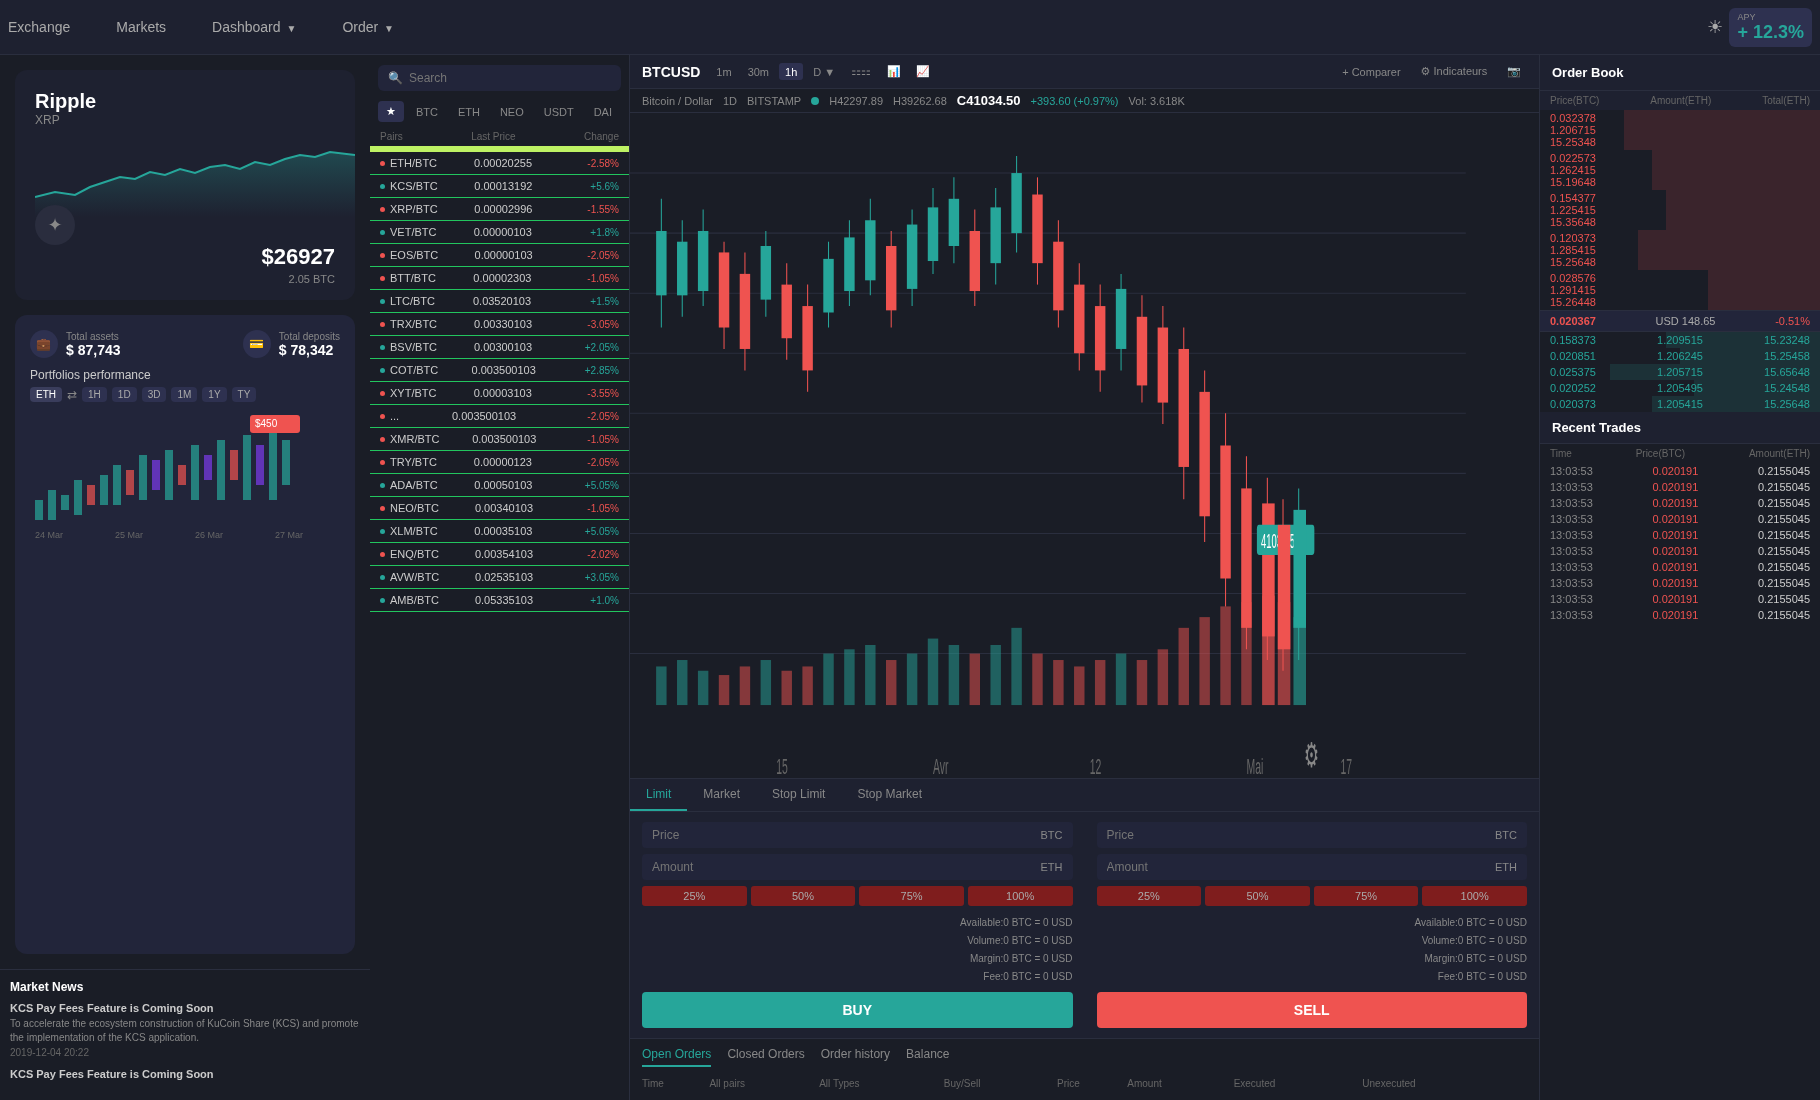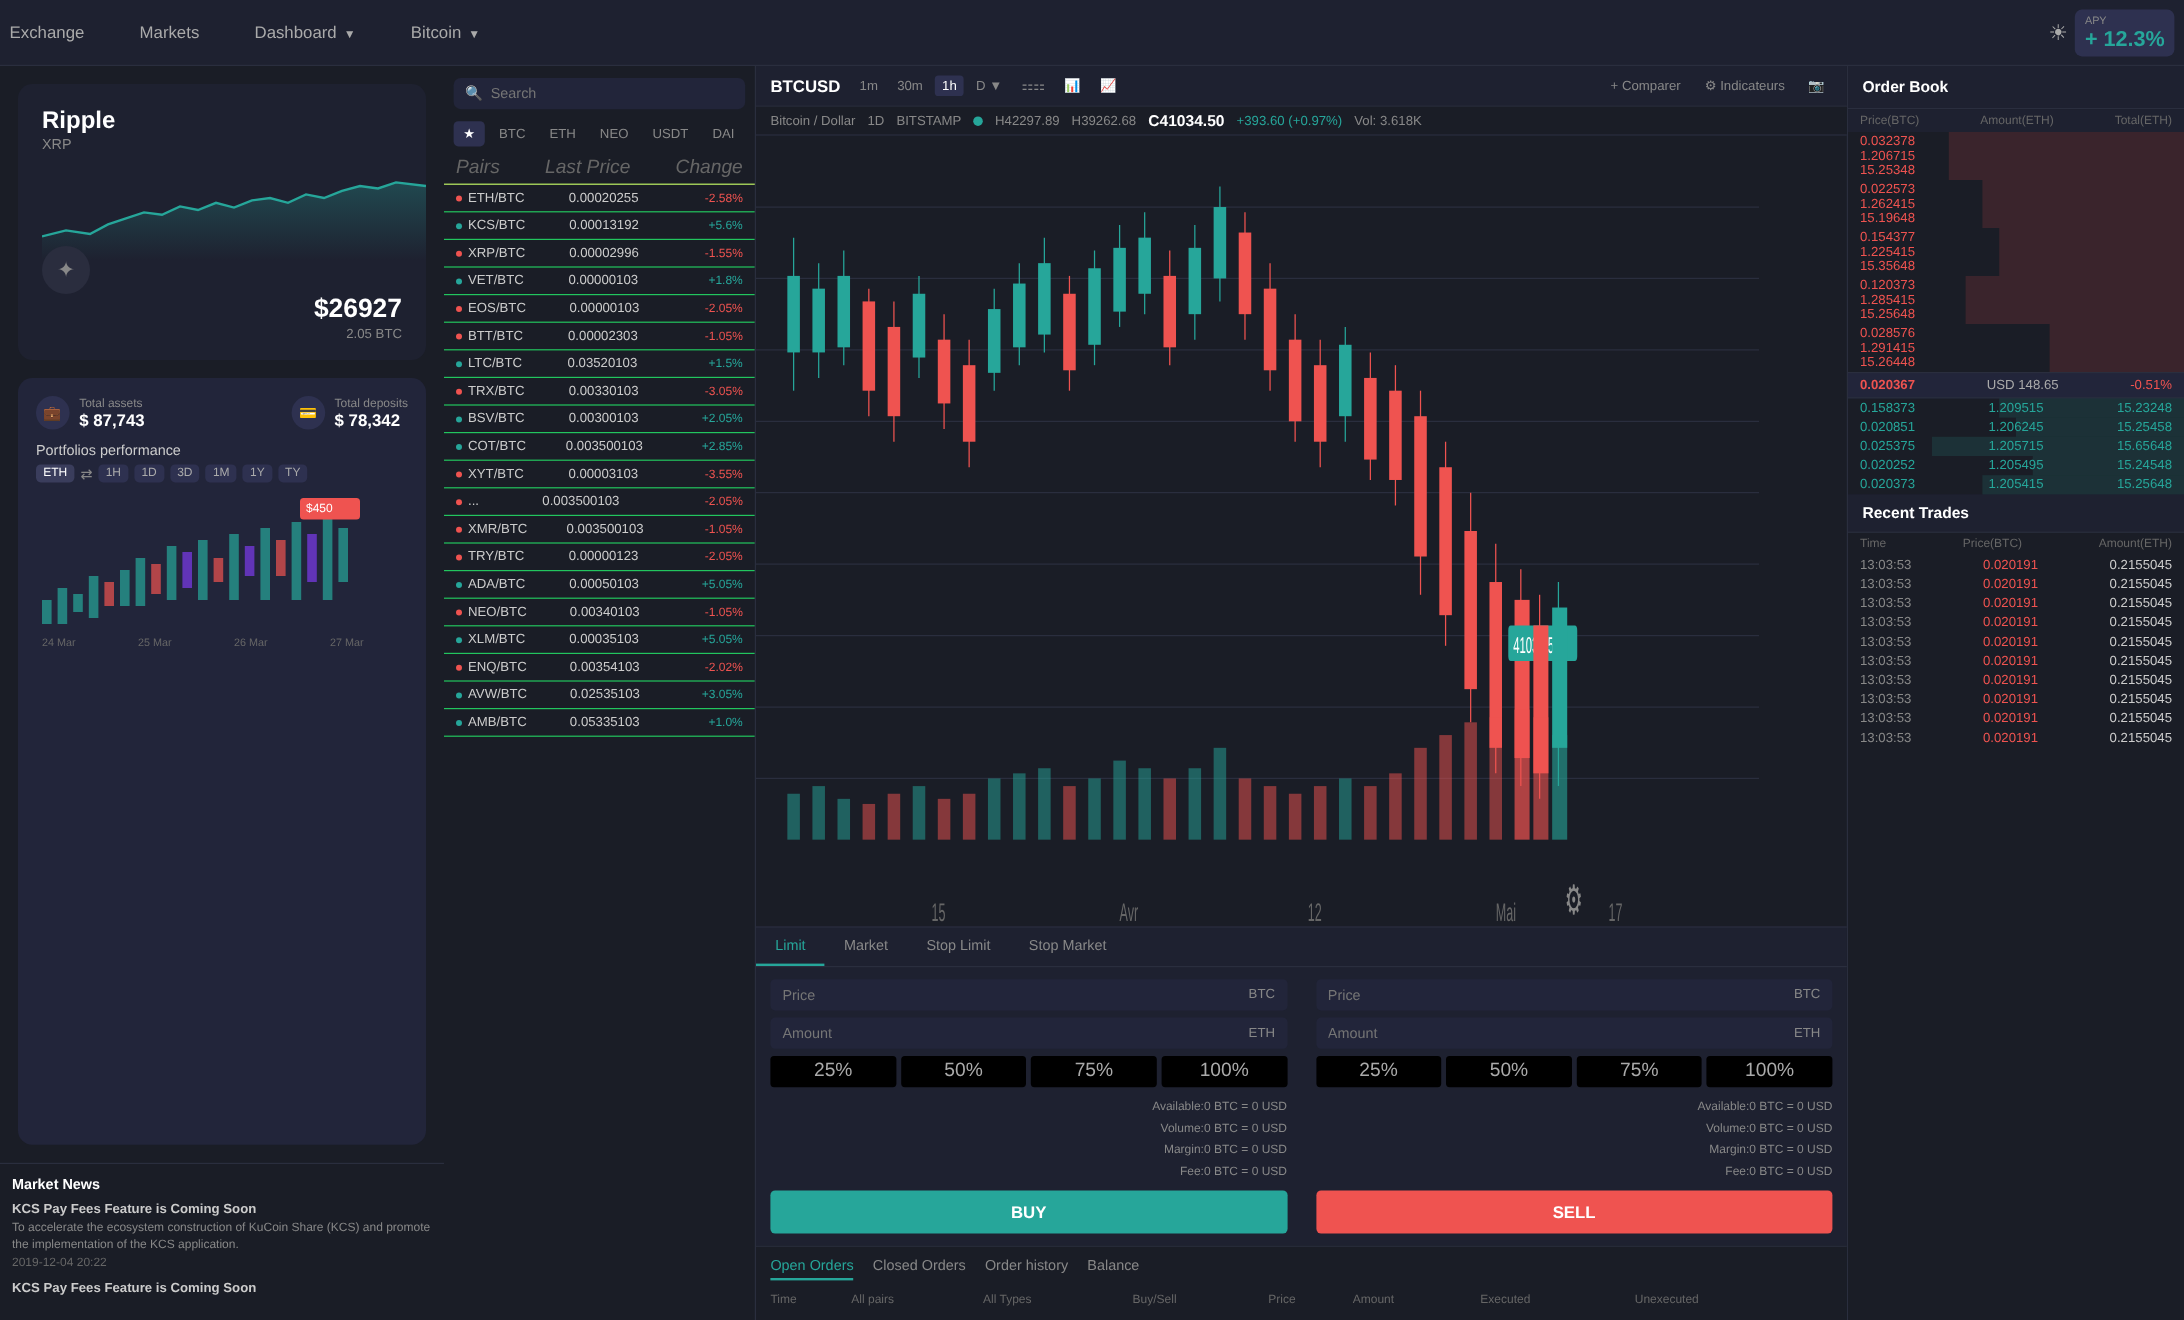--- a/index.html
+++ b/index.html
@@ -232,24 +232,23 @@
       border-radius: 4px;
     }
     .coin-tab.active {
       background: #2e3150;
       color: #fff;
     }
     .pairs-header {
       display: flex;
       justify-content: space-between;
       padding: 4px 10px;
-      font-size: 16px;
+      font-size: 10px;
       color: #666;
-      border-bottom: 1px solid #bef264;
-      font-style: italic;
+      border-bottom: 6px solid #bef264;
     }
     .pairs-list {
       flex: 1;
       overflow-y: auto;
     }
     .pairs-list::-webkit-scrollbar { width: 3px; }
     .pairs-list::-webkit-scrollbar-thumb { background: #444; }
     .pair-row {
       display: flex;
       justify-content: space-between;
@@ -406,24 +405,24 @@
       color: #888;
       font-size: 11px;
     }
     .pct-btns {
       display: flex;
       gap: 4px;
       margin-bottom: 8px;
     }
     .pct-btn {
       flex: 1;
-      background: #000000;
+      background: #7f1d1d;
       border: none;
       color: #aaa;
-      font-size: 16px;
+      font-size: 11px;
       padding: 4px;
       cursor: pointer;
       border-radius: 3px;
     }
     .trade-stats {
       font-size: 10px;
       color: #888;
       line-height: 1.8;
     }
     .trade-stats .stat-row {
@@ -649,21 +648,21 @@
 
 <div class="top-nav">
   <div class="nav-items">
     <span class="nav-item">Exchange</span>
     <span class="nav-item">Markets</span>
     <span class="nav-item">
       <span>Dashboard</span>
       <span style="font-size:10px;margin-left:2px;">▼</span>
     </span>
     <span class="nav-item">
-      <span>Bitcoin</span>
+      <span>Order</span>
       <span style="font-size:10px;margin-left:2px;">▼</span>
     </span>
   </div>
   <div class="nav-right">
     <button class="nav-icon-btn">☀</button>
     <button class="nav-icon-btn">🔔</button>
     <button class="nav-icon-btn">👤</button>
   </div>
 </div>
 

